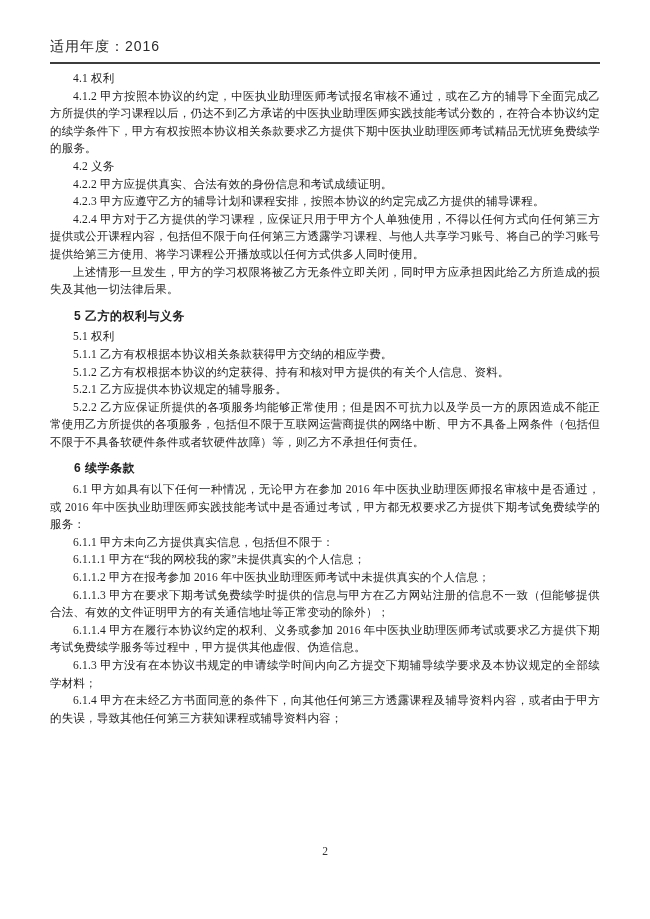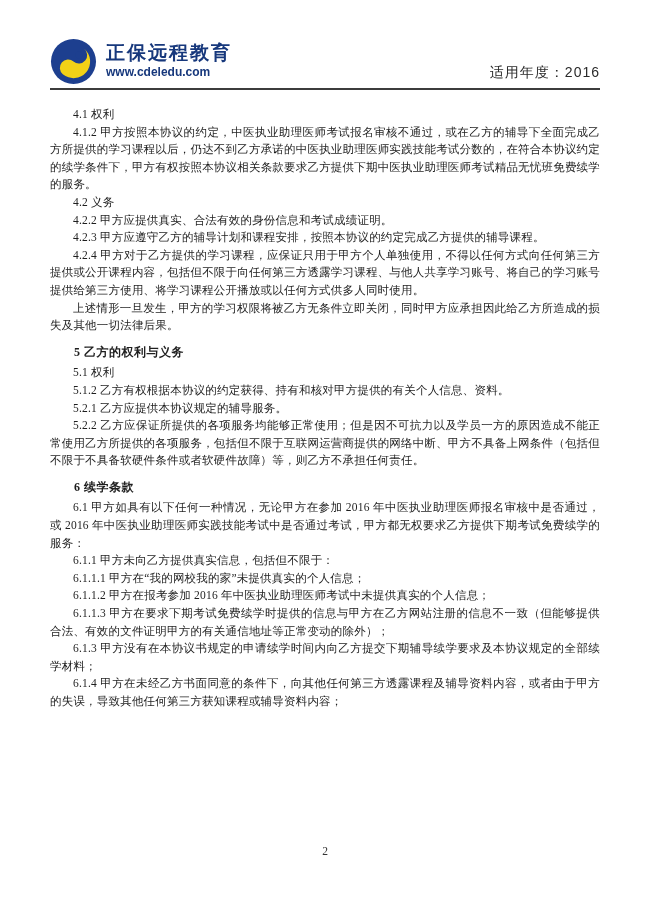--- a/index.html
+++ b/index.html
@@ -41,29 +41,29 @@
   }
   .year-label {
     font-family:"Liberation Sans","DejaVu Sans",sans-serif;
     font-size:14px;
     color:#2a2a2a;
     padding-bottom:3px;
     letter-spacing:1px;
   }
   
   .doc-body {
-    padding-top:16px;
+    padding-top:6px;
     font-size:11.5px;
     line-height:17.6px;
     text-align:justify;
     letter-spacing:0.2px;
   }
   .doc-body p { text-indent:2em; margin:0; }
   .doc-body p.heading {
-    font-family:Liberation Serif, serif;
+    font-family:Liberation Sans, sans-serif;
     font-weight:bold;
     font-size:12px;
     margin-top:9px;
     margin-bottom:3px;
     letter-spacing:0.5px;
   }
   
   .page-number {
     position:absolute;
     left:0; right:0;
@@ -72,55 +72,43 @@
     font-size:11.5px;
     color:#333;
   }
 </style>
 </head>
 <body>
 
 <div class="page">
 
   <div class="header">
-    <div class="brand">
-      <svg class="logo" viewBox="0 0 48 48" aria-hidden="true">
-        <circle cx="24" cy="24" r="23" fill="#1d3f8f"></circle>
-        <g transform="rotate(40 24 24)">
-          <path d="M24 7 a17 17 0 0 1 0 34 a8.5 8.5 0 0 1 0 -17 a8.5 8.5 0 0 0 0 -17 z" fill="#f2d117"></path>
-          <circle cx="24" cy="15.5" r="3.6" fill="#1d3f8f"></circle>
-          <circle cx="24" cy="32.5" r="3.2" fill="#f2d117"></circle>
-        </g>
-      </svg>
-      <div class="brand-text">
-        <span class="brand-name">正保远程教育</span>
-        <span class="brand-url">www.cdeledu.com</span>
-      </div>
-    </div>
     <div class="year-label">适用年度：2016</div>
   </div>
 
   <div class="doc-body">
       <p class="item">4.1 权利</p>
       <p class="item">4.1.2 甲方按照本协议的约定，中医执业助理医师考试报名审核不通过，或在乙方的辅导下全面完成乙方所提供的学习课程以后，仍达不到乙方承诺的中医执业助理医师实践技能考试分数的，在符合本协议约定的续学条件下，甲方有权按照本协议相关条款要求乙方提供下期中医执业助理医师考试精品无忧班免费续学的服务。</p>
       <p class="item">4.2 义务</p>
       <p class="item">4.2.2 甲方应提供真实、合法有效的身份信息和考试成绩证明。</p>
       <p class="item">4.2.3 甲方应遵守乙方的辅导计划和课程安排，按照本协议的约定完成乙方提供的辅导课程。</p>
       <p class="item">4.2.4 甲方对于乙方提供的学习课程，应保证只用于甲方个人单独使用，不得以任何方式向任何第三方提供或公开课程内容，包括但不限于向任何第三方透露学习课程、与他人共享学习账号、将自己的学习账号提供给第三方使用、将学习课程公开播放或以任何方式供多人同时使用。</p>
       <p class="item">上述情形一旦发生，甲方的学习权限将被乙方无条件立即关闭，同时甲方应承担因此给乙方所造成的损失及其他一切法律后果。</p>
       <p class="heading">5 乙方的权利与义务</p>
       <p class="item">5.1 权利</p>
+      <p class="item">5.1.1 乙方有权根据本协议相关条款获得甲方交纳的相应学费。</p>
       <p class="item">5.1.2 乙方有权根据本协议的约定获得、持有和核对甲方提供的有关个人信息、资料。</p>
       <p class="item">5.2.1 乙方应提供本协议规定的辅导服务。</p>
       <p class="item">5.2.2 乙方应保证所提供的各项服务均能够正常使用；但是因不可抗力以及学员一方的原因造成不能正常使用乙方所提供的各项服务，包括但不限于互联网运营商提供的网络中断、甲方不具备上网条件（包括但不限于不具备软硬件条件或者软硬件故障）等，则乙方不承担任何责任。</p>
       <p class="heading">6  续学条款</p>
       <p class="item">6.1 甲方如具有以下任何一种情况，无论甲方在参加 2016 年中医执业助理医师报名审核中是否通过，或 2016 年中医执业助理医师实践技能考试中是否通过考试，甲方都无权要求乙方提供下期考试免费续学的服务：</p>
       <p class="item">6.1.1 甲方未向乙方提供真实信息，包括但不限于：</p>
       <p class="item">6.1.1.1 甲方在“我的网校我的家”未提供真实的个人信息；</p>
       <p class="item">6.1.1.2 甲方在报考参加 2016 年中医执业助理医师考试中未提供真实的个人信息；</p>
       <p class="item">6.1.1.3 甲方在要求下期考试免费续学时提供的信息与甲方在乙方网站注册的信息不一致（但能够提供合法、有效的文件证明甲方的有关通信地址等正常变动的除外）；</p>
+      <p class="item">6.1.1.4 甲方在履行本协议约定的权利、义务或参加 2016 年中医执业助理医师考试或要求乙方提供下期考试免费续学服务等过程中，甲方提供其他虚假、伪造信息。</p>
       <p class="item">6.1.3 甲方没有在本协议书规定的申请续学时间内向乙方提交下期辅导续学要求及本协议规定的全部续学材料；</p>
       <p class="item">6.1.4 甲方在未经乙方书面同意的条件下，向其他任何第三方透露课程及辅导资料内容，或者由于甲方的失误，导致其他任何第三方获知课程或辅导资料内容；</p>
     </div>
 
   <div class="page-number">2</div>
 
 </div>
 
 </body></html>

